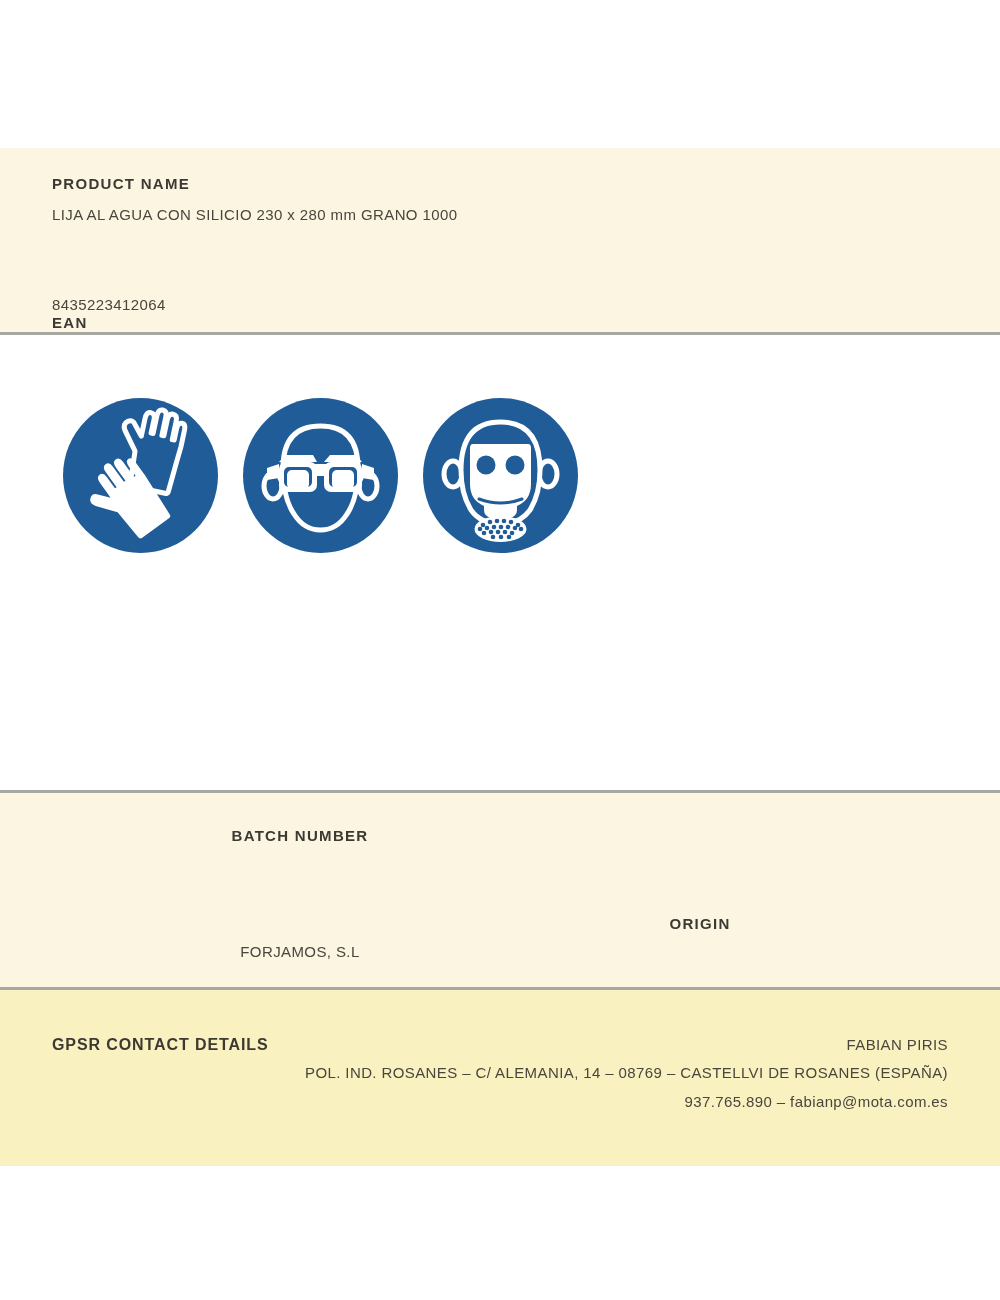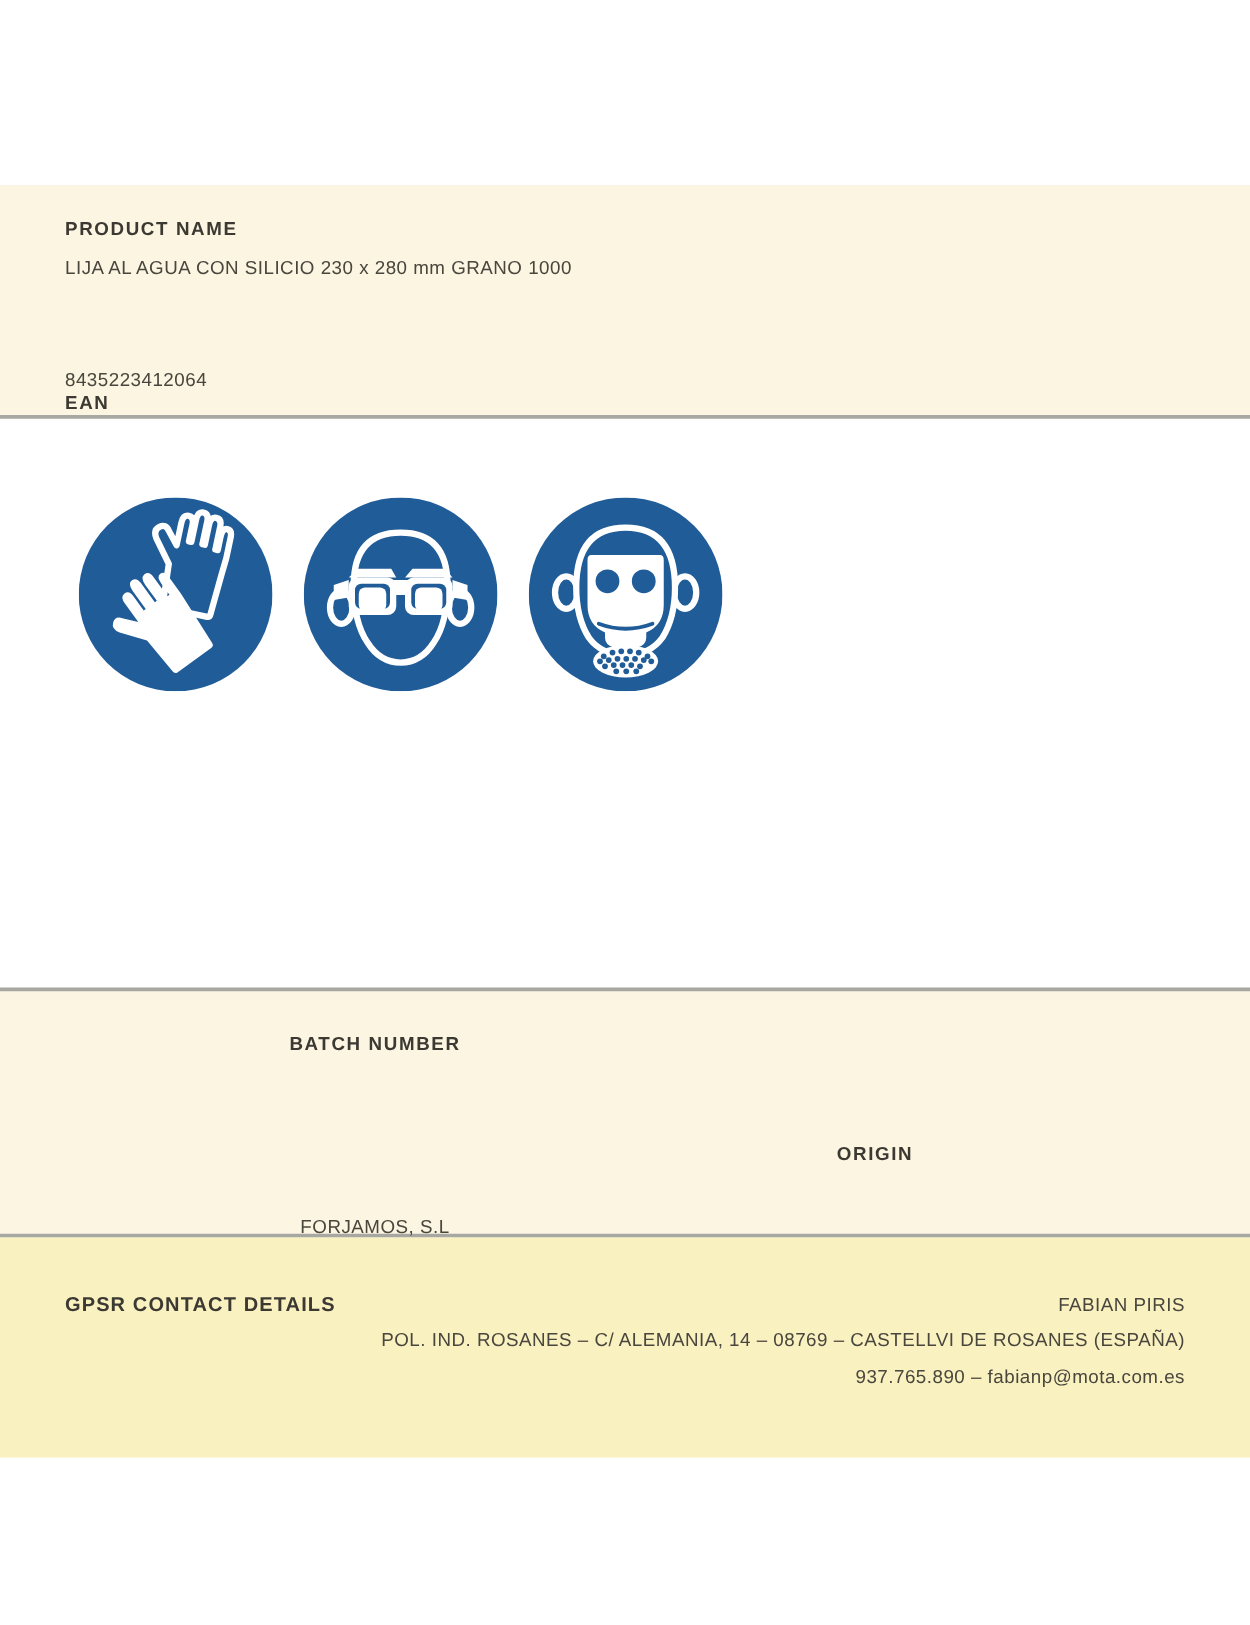--- a/index.html
+++ b/index.html
@@ -142,21 +142,21 @@
           <circle cx="78" cy="139" r="2.3"></circle>
         <circle cx="86" cy="139" r="2.3"></circle>
       </g>
     </svg>
   </div>
 
   <section class="sec sec-batch">
     <div class="lbl col-left" style="top:34px;">BATCH NUMBER</div>
     <div class="val col-left" style="top:62px;"></div>
     <div class="val col-right" style="top:62px;"></div>
-    <div class="val col-left" style="top:150px;margin-top:30px;">FORJAMOS, S.L</div>
+    <div class="val col-left" style="top:150px;">FORJAMOS, S.L</div>
     <div class="lbl col-right" style="top:122px;">ORIGIN</div>
   </section>
 
   <section class="sec sec-gpsr">
     <div class="lbl" style="left:52px;top:46px;letter-spacing:0.9px;font-size:16px;">GPSR CONTACT DETAILS</div>
     <div class="val right-align" style="top:46px;">FABIAN PIRIS</div>
     <div class="val right-align" style="top:74px;">POL. IND. ROSANES – C/ ALEMANIA, 14 – 08769 – CASTELLVI DE ROSANES (ESPAÑA)</div>
     <div class="val right-align" style="top:103px;">937.765.890 – fabianp@mota.com.es</div>
   </section>
 

